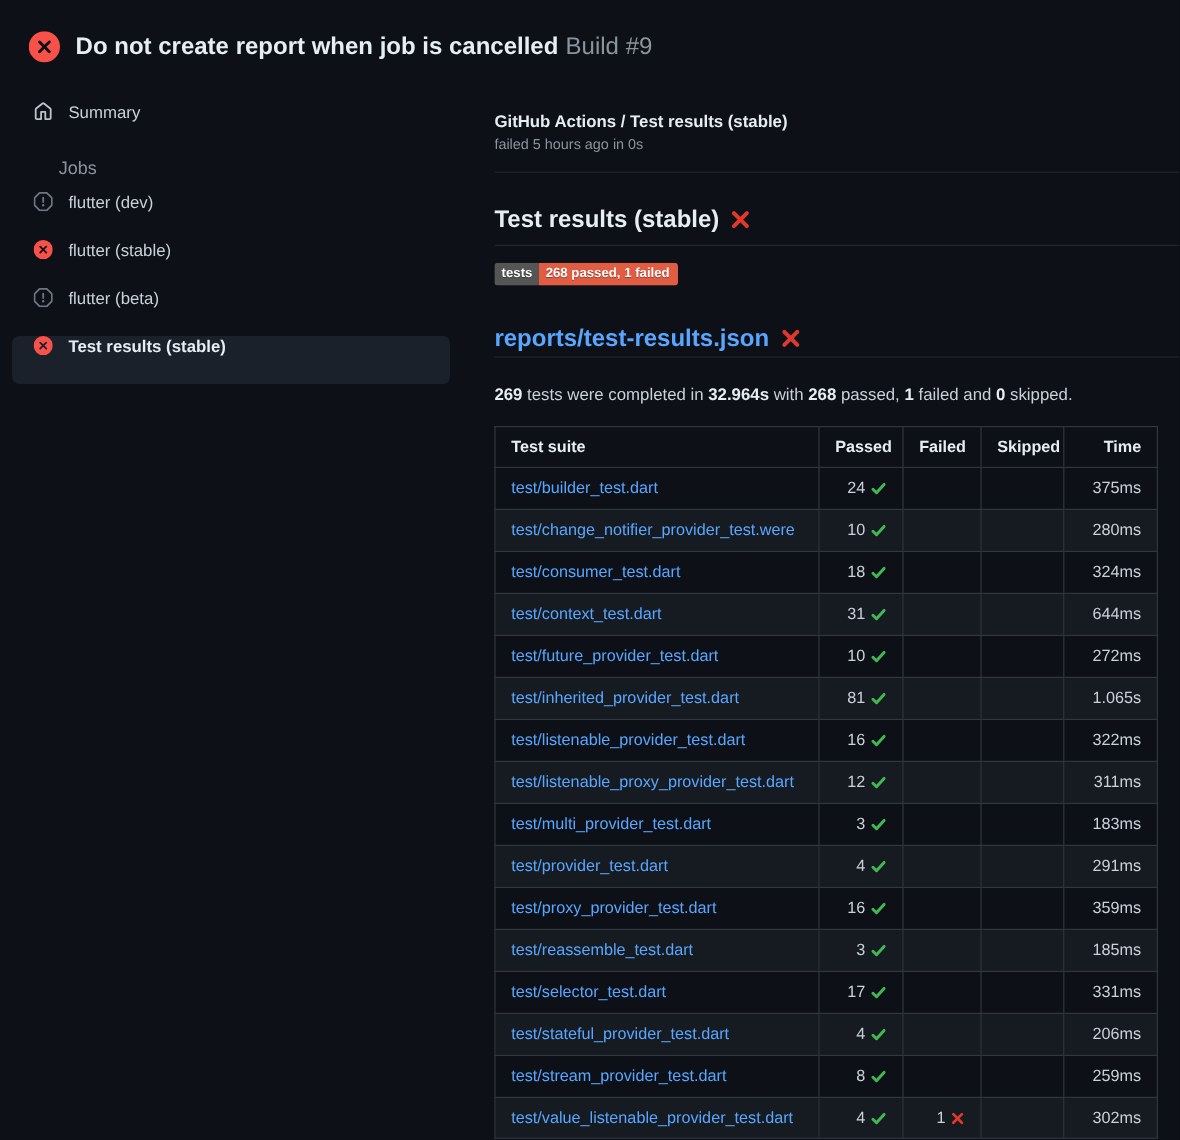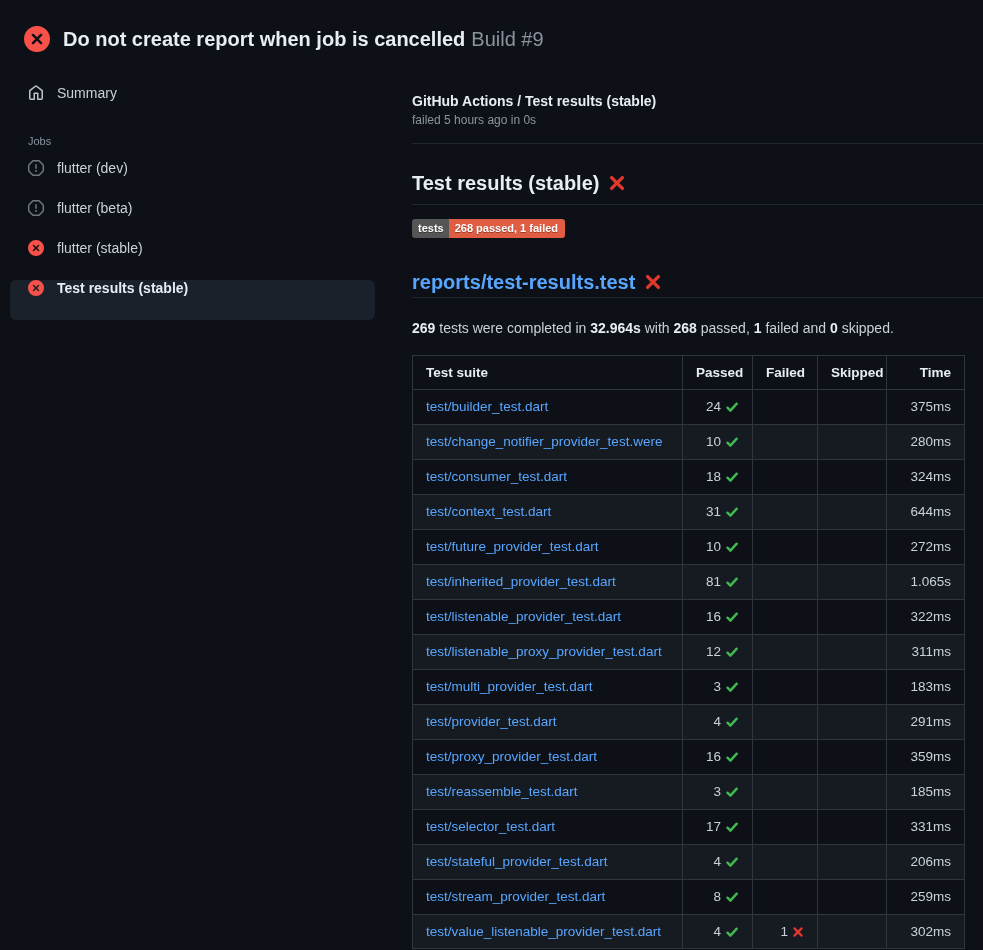--- a/index.html
+++ b/index.html
@@ -26,21 +26,21 @@
   .main { flex: 1 1 auto; padding-top: 33px; min-width: 0; }
 
   
   .side-summary {
     display: flex; align-items: center; gap: 13px;
     padding-left: 28px; height: 26px; cursor: pointer;
     color: var(--text, #c9d1d9); font-size: 14px;
   }
   .side-section-label {
     margin-top: 28px; padding-left: 28px;
-    font-size: 11px; color: var(--text-muted, #8b949e); line-height: 14px;
+    font-size: 15px; color: var(--text-muted, #8b949e); line-height: 14px; margin-left: 21px;
   }
   .side-jobs { margin-top: 12px; }
   .side-item {
     display: flex; gap: 13px;
     height: 40px; margin: 0 24px 0 10px; padding-left: 18px;
     border-radius: 6px; cursor: pointer;
     font-size: 14px; color: var(--text, #c9d1d9);
   }
   .side-item.selected { background: var(--selected-item-bg, #1b212b); color: var(--text-bright, #e6edf3); font-weight: 700; }
   .side-item .ico, .side-summary .ico { width: 16px; height: 16px; flex: 0 0 auto; }
@@ -142,30 +142,30 @@
     <div class="side-section-label">Jobs</div>
 
     <nav class="side-jobs">
       <div class="side-item">
         <svg class="ico" viewBox="0 0 16 16" style="color: var(--cancelled-gray, #6e7681); fill: currentColor;">
             <use href="#def-stop"></use>
           </svg>
         <span>flutter (dev)</span>
       </div>
       <div class="side-item">
+        <svg class="ico" viewBox="0 0 16 16" style="color: var(--failed-red, #f85149); fill: currentColor;">
+            <use href="#def-x-circle"></use>
+          </svg>
+        <span>flutter (stable)</span>
+      </div>
+      <div class="side-item">
         <svg class="ico" viewBox="0 0 16 16" style="color: var(--cancelled-gray, #6e7681); fill: currentColor;">
             <use href="#def-stop"></use>
           </svg>
         <span>flutter (beta)</span>
-      </div>
-      <div class="side-item">
-        <svg class="ico" viewBox="0 0 16 16" style="color: var(--failed-red, #f85149); fill: currentColor;">
-            <use href="#def-x-circle"></use>
-          </svg>
-        <span>flutter (stable)</span>
       </div>
       <div class="side-item selected">
         <svg class="ico" viewBox="0 0 16 16" style="color: var(--failed-red, #f85149); fill: currentColor;">
             <use href="#def-x-circle"></use>
           </svg>
         <span>Test results (stable)</span>
       </div>
     </nav>
   </aside>
 
@@ -180,21 +180,21 @@
           <use href="#def-x-mark"></use>
         </svg>
     </h1>
 
     <span class="badge">
       <span class="b-label">tests</span>
         <span class="b-value">268 passed, 1 failed</span>
     </span>
 
     <h2 class="md-h2">
-      <a>reports/test-results.test</a>
+      <a>reports/test-results.json</a>
       <svg class="x-big" viewBox="0 0 16 16">
           <use href="#def-x-mark"></use>
         </svg>
     </h2>
 
     <p class="summary-line">
       <b>269</b><span> tests were completed in </span><b>32.964s</b><span> with </span><b>268</b><span> passed, </span><b>1</b><span> failed and </span><b>0</b><span> skipped.</span>
     </p>
 
     <table class="results">

